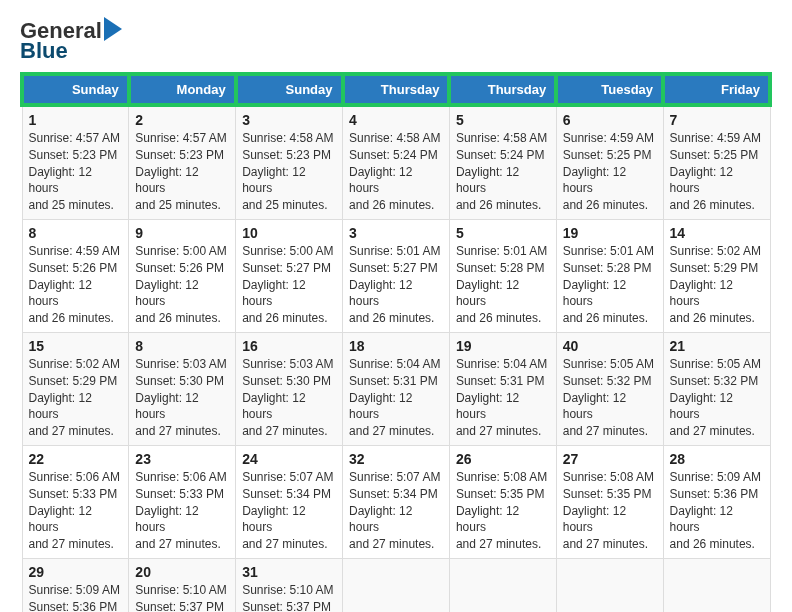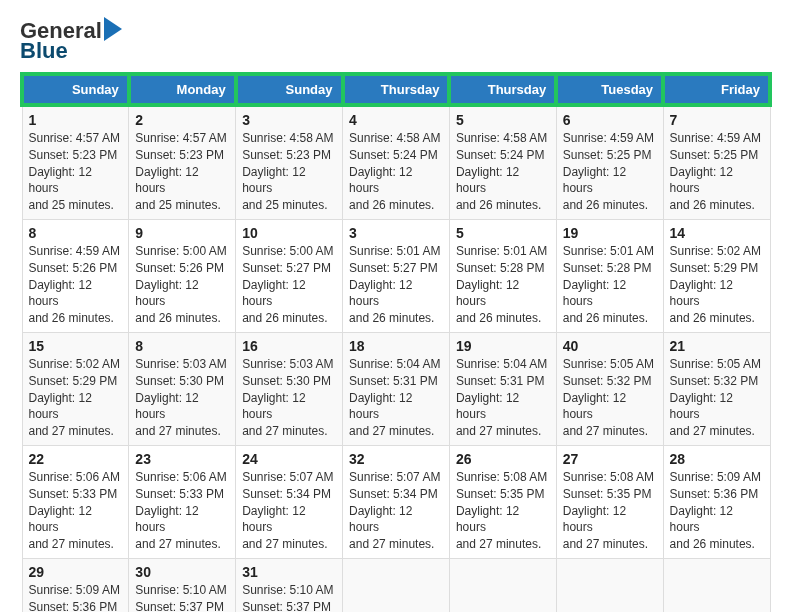--- a/index.html
+++ b/index.html
@@ -329,21 +329,21 @@
       </tr>
       <tr class="week-row">
         <td>
           <span class="day-num">29</span>
           <div class="day-info" style="white-space: pre-line;">Sunrise: 5:09 AM
 Sunset: 5:36 PM
 Daylight: 12 hours
 and 26 minutes.</div>
         </td>
         <td>
-          <span class="day-num">30</span>
+          <span class="day-num">20</span>
           <div class="day-info" style="white-space: pre-line;">Sunrise: 5:10 AM
 Sunset: 5:37 PM
 Daylight: 12 hours
 and 26 minutes.</div>
         </td>
         <td>
           <span class="day-num">31</span>
           <div class="day-info" style="white-space: pre-line;">Sunrise: 5:10 AM
 Sunset: 5:37 PM
 Daylight: 12 hours

